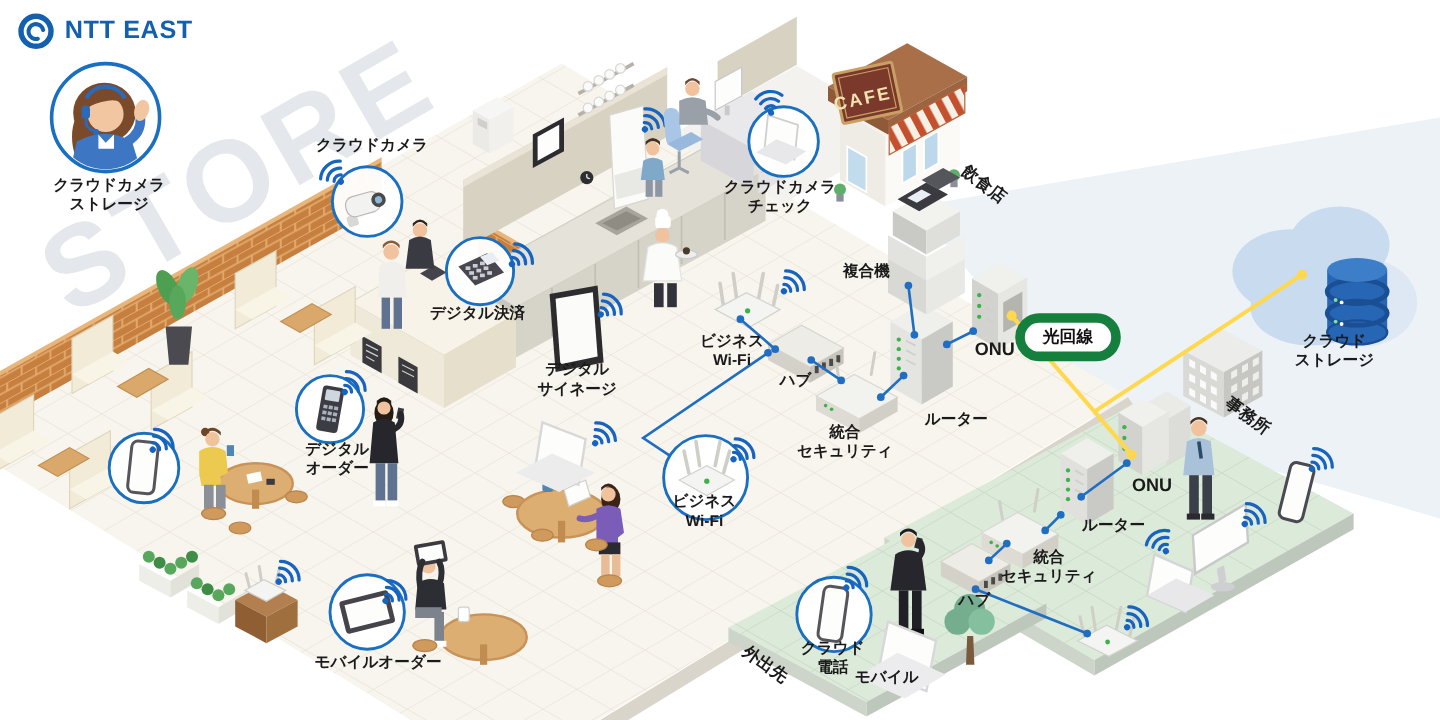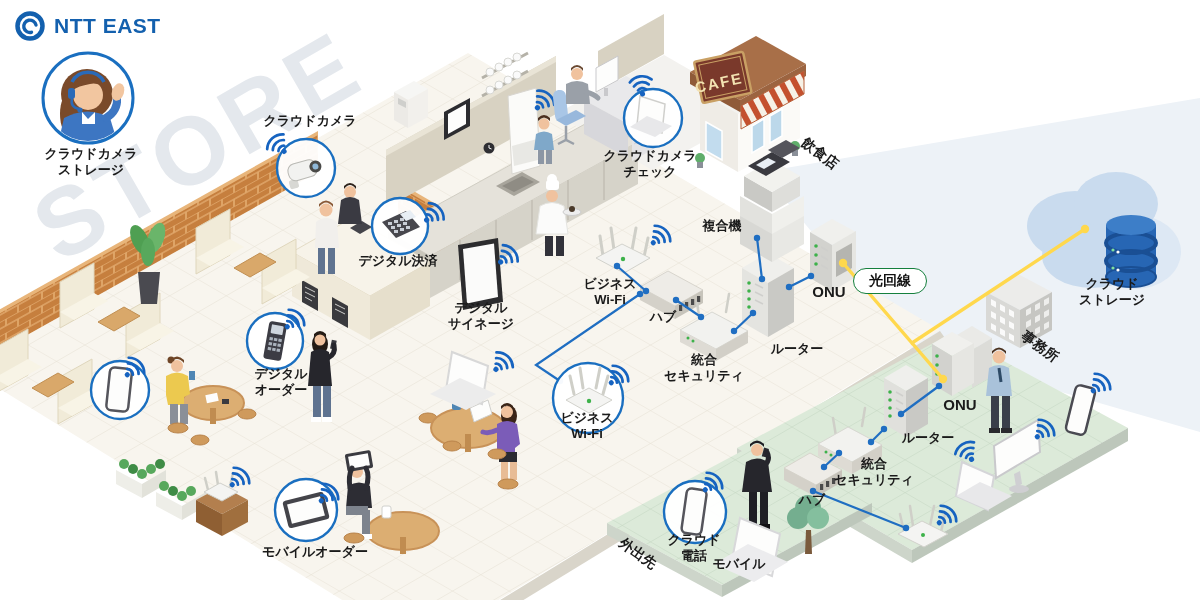--- a/index.html
+++ b/index.html
@@ -7,21 +7,21 @@
          font-family:"Liberation Sans","DejaVu Sans",sans-serif;}
   .scene svg.bg{position:absolute;left:0;top:0;}
   .lbl{position:absolute;transform:translateX(-50%);font-weight:700;font-size:13px;
        line-height:1.2;color:#1a1a1a;text-align:center;white-space:nowrap;z-index:6;}
   .lbl .ln{display:block;}
   .lbl.big{font-size:15px;}
   .rot37{transform:translateX(-50%) rotate(37deg);}
   .rot36{transform:translateX(-50%) rotate(36deg);}
   .rot35{transform:translateX(-50%) rotate(35deg);}
   .pill{position:absolute;left:890px;top:281px;transform:translate(-50%,-50%);
-        background:#fff;border:1px solid #15803d;border-radius:999px;
+        background:#fff;border:8px solid #15803d;border-radius:999px;
         padding:3px 15px;font-weight:700;font-size:14px;color:#111;z-index:7;white-space:nowrap;}
   .logo{position:absolute;left:12px;top:8px;display:flex;align-items:center;gap:6px;z-index:8;}
   .logo-text{font-weight:700;font-size:21px;letter-spacing:.5px;color:#1360ae;}
   .cafe-text{position:absolute;left:719px;top:74px;transform:translateX(-50%) rotate(-12deg);
         font-weight:700;font-size:15px;letter-spacing:2px;color:#f3e3b2;z-index:6;}
 </style>
 </head>
 <body>
 
 <div class="scene">

